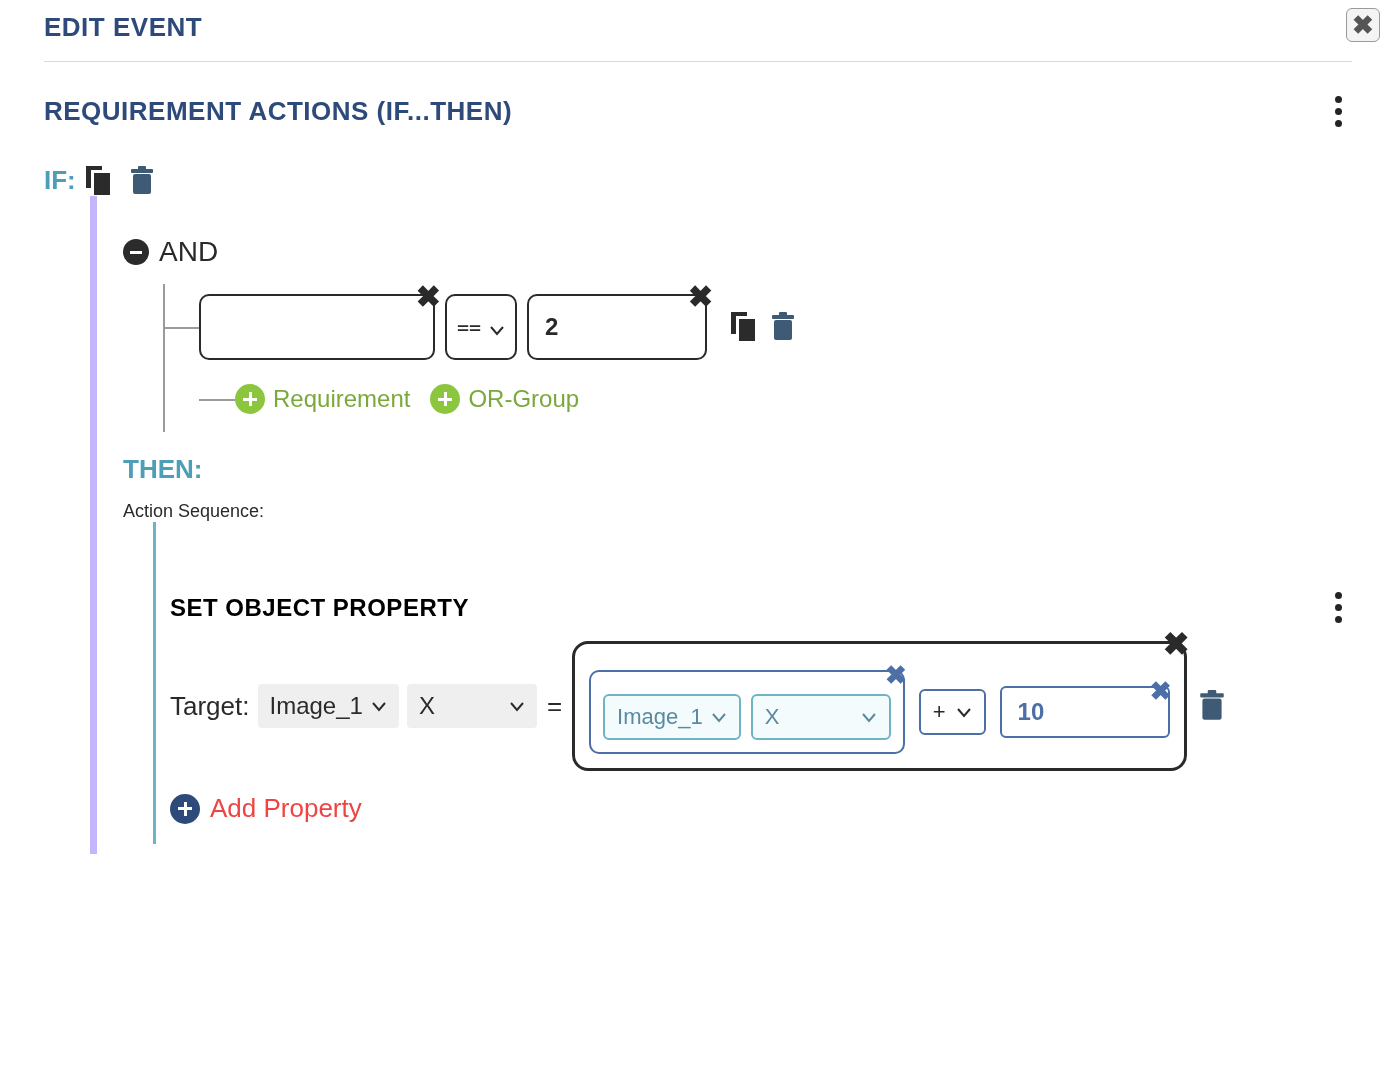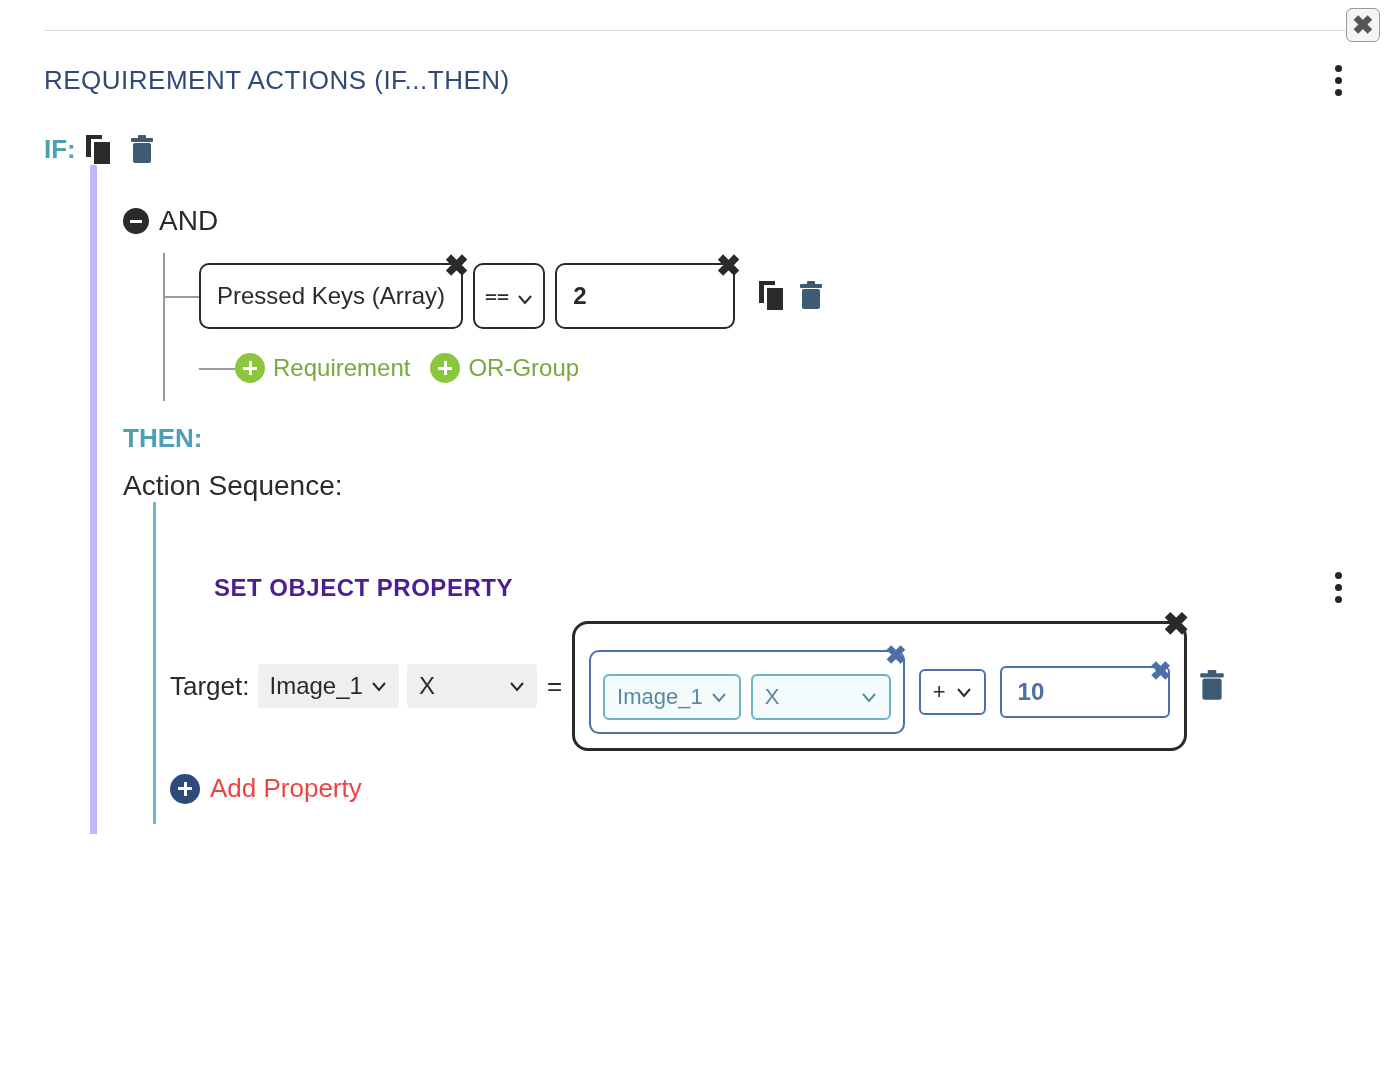--- a/index.html
+++ b/index.html
@@ -7,21 +7,21 @@
   .canvas { width:1392px; height:1076px; position:relative; background:#fff; }
   .close-box {
     position:absolute; top:8px; right:12px; width:34px; height:34px;
     border:1px solid #9a9a9a; border-radius:6px; display:flex; align-items:center; justify-content:center;
     color:#555; font-size:26px; font-weight:700; background:#f4f4f4; cursor:pointer;
   }
   .content { padding: 12px 40px 0 44px; }
   .title { font-size:26px; font-weight:800; letter-spacing:0.5px; color:#2d4a7a; }
   .hr { border:none; border-top:1px solid #d9d9d9; margin:18px 0 30px 0; }
   .section-hd { display:flex; align-items:center; justify-content:space-between; }
-  .section-title { font-size:26px; font-weight:400; letter-spacing:0.5px; color:#2d4a7a; }
+  .section-title { font-size:26px; font-weight:700; letter-spacing:0.5px; color:#2d4a7a; }
   .kebab { width:28px; display:flex; flex-direction:column; align-items:center; gap:5px; cursor:pointer; padding:4px 0; }
   .kebab .dot { width:7px; height:7px; border-radius:50%; background:#242424; }
   .if-row { display:flex; align-items:center; margin-top:34px; }
   .kw-if { color:#4c9fb6; font-weight:800; font-size:26px; margin-right:6px; }
   .icon-btn { display:inline-flex; align-items:center; justify-content:center; cursor:pointer; }
   .copy-icon, .trash-icon { width:28px; height:32px; display:inline-block; }
   .copy-icon { position:relative; width:26px; height:30px; }
   .copy-icon::before, .copy-icon::after { content:""; position:absolute; width:16px; height:22px; background:#2b2b2b; }
   .copy-icon::before { left:0; top:0; }
   .copy-icon::after  { left:8px; top:7px; background:#2b2b2b; box-shadow:-1px -1px 0 2px #fff; }
@@ -53,23 +53,23 @@
   .add-row::before {
     content:""; position:absolute; left:-36px; top:50%; width:36px; height:2px; background:#9a9a9a;
   }
   .circle-plus { width:30px; height:30px; border-radius:50%; background:#8cc63f; display:flex; align-items:center; justify-content:center; cursor:pointer; }
   .circle-plus .h, .circle-plus .v { position:absolute; background:#fff; }
   .circle-plus { position:relative; }
   .circle-plus .h { width:14px; height:3px; }
   .circle-plus .v { width:3px; height:14px; }
   .add-label { color:#7aa83b; font-size:24px; font-weight:500; }
   .kw-then { color:#4c9fb6; font-weight:800; font-size:26px; margin-top:40px; }
-  .seq-label { font-size:28px; color:#2a2a2a; margin-top:16px; }
+  .seq-label { font-size:18px; color:#2a2a2a; margin-top:16px; }
   .sop-hd { display:flex; align-items:center; justify-content:space-between; margin-top:30px; }
-  .sop-title { font-size:24px; font-weight:800; letter-spacing:0.5px; color:#4c1d95;margin-left:44px; }
+  .sop-title { font-size:24px; font-weight:800; letter-spacing:0.5px; color:#000000; }
   .sop-right { display:flex; align-items:center; gap:26px; }
   .sop-body { display:flex; align-items:center; gap:8px; margin-top:14px; flex-wrap:nowrap; }
   .plain { font-size:26px; color:#2a2a2a; }
   .sel { display:flex; align-items:center; gap:8px; background:#efefef; padding:8px 12px; border-radius:4px; font-size:24px; cursor:pointer; }
   .eq { font-size:26px; padding:0 2px; }
   .expr-outer { position:relative; border:3px solid #2a2a2a; border-radius:16px; padding:26px 14px 14px 14px; display:flex; align-items:center; gap:14px; }
   .x-tr { position:absolute; top:-16px; right:-6px; font-size:32px; font-weight:900; color:#2a2a2a; cursor:pointer; line-height:1; }
   .expr-inner { position:relative; border:2px solid #4b6fa6; border-radius:10px; padding:22px 12px 12px 12px; display:flex; align-items:center; gap:10px; }
   .x-tr-sm { position:absolute; top:-10px; right:-4px; font-size:26px; font-weight:900; color:#4b6fa6; cursor:pointer; line-height:1; }
   .sel-blue { display:flex; align-items:center; gap:8px; border:2px solid #6fb3c7; color:#5a8aa0; background:#f3fbfd; padding:8px 12px; border-radius:6px; font-size:22px; cursor:pointer; }
@@ -93,20 +93,21 @@
 </style>
 </head>
 <body>
 
 <div class="canvas">
   <div class="close-box">
     <span>✖</span>
   </div>
 
   <div class="content">
+    <div class="title">EDIT EVENT</div>
     <hr class="hr">
 
     <div class="section-hd">
       <div class="section-title">REQUIREMENT ACTIONS (IF...THEN)</div>
       <div class="kebab">
         <div class="dot"></div>
         <div class="dot"></div>
         <div class="dot"></div>
       </div>
     </div>
@@ -132,21 +133,20 @@
         <span class="circle-minus">
             <span class="bar"></span>
           </span>
         <span>AND</span>
       </div>
 
       <div class="branch">
         <div class="branch-row">
           <div class="field-box wide">
             <span class="x-corner">✖</span>
-            <span>Pressed Keys (Array)</span>
           </div>
           <div class="field-box short">
             <span class="op-select">
               <span>==</span>
               <span class="chev">
                 <svg class="chev-svg chev-dark" viewBox="0 0 16 14">
                     <path d="M2 4 L8 11 L14 4" fill="none" stroke-width="2"></path>
                   </svg>
               </span>
             </span>

